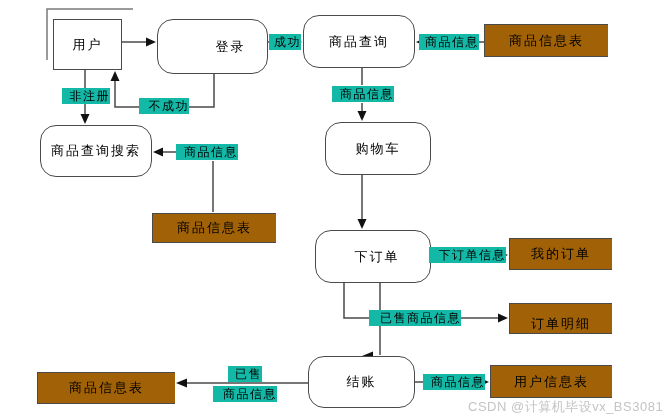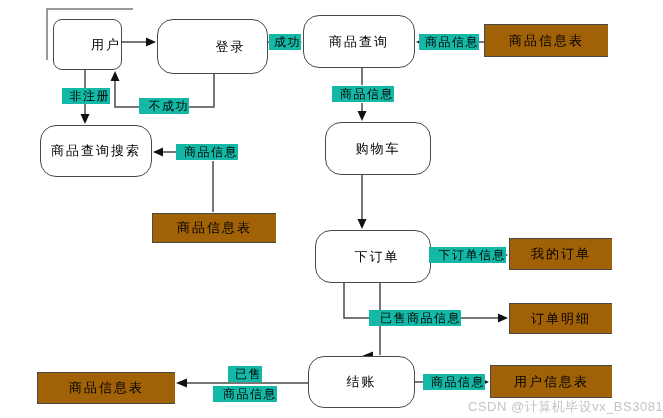--- a/index.html
+++ b/index.html
@@ -9,21 +9,21 @@
     overflow:hidden;
   }
   #wires { position:absolute; left:0; top:0; z-index:1; }
   .node {
     position:absolute; z-index:2; background:#ffffff;
     border:1.5px solid #4a4a4a; box-sizing:border-box;
     display:flex; align-items:center; justify-content:center;
     font-size:13px; letter-spacing:2px; white-space:nowrap;
   }
   .process { border-radius:16px; }
-  .entity  { border-radius:9px;justify-content:flex-end; }
+  .entity  { border-radius:0; }
   .store {
     position:absolute; z-index:2; background:#a16207;
     border:1.5px solid #4a4a4a; border-right:none; box-sizing:border-box;
     display:flex; align-items:center; justify-content:center;
     font-size:13px; letter-spacing:2px; white-space:nowrap;
   }
   .flow-label {
     position:absolute; z-index:3; background:#14b8a6;
     font-size:12px; letter-spacing:1.5px; line-height:16px;
     text-align:right; white-space:nowrap;
@@ -115,21 +115,21 @@
 
   <div class="store" style="left:484px; top:24px; width:124px; height:33px;">
     <span>商品信息表</span>
   </div>
   <div class="store" style="left:152px; top:213px; width:124px; height:30px;">
     <span>商品信息表</span>
   </div>
   <div class="store" style="left:509px; top:238px; width:103px; height:32px;">
     <span>我的订单</span>
   </div>
-  <div class="store" style="left:509px; top:303px; width:103px; height:31px;">
+  <div class="store" style="left:509px; top:303px; width:103px; height:31px;align-items:flex-end;">
     <span>订单明细</span>
   </div>
   <div class="store" style="left:490px; top:365px; width:122px; height:33px;">
     <span>用户信息表</span>
   </div>
   <div class="store" style="left:37px; top:372px; width:138px; height:32px;">
     <span>商品信息表</span>
   </div>
 
   <div class="flow-label" style="left:269px; top:34px; width:32px;">成功</div>

